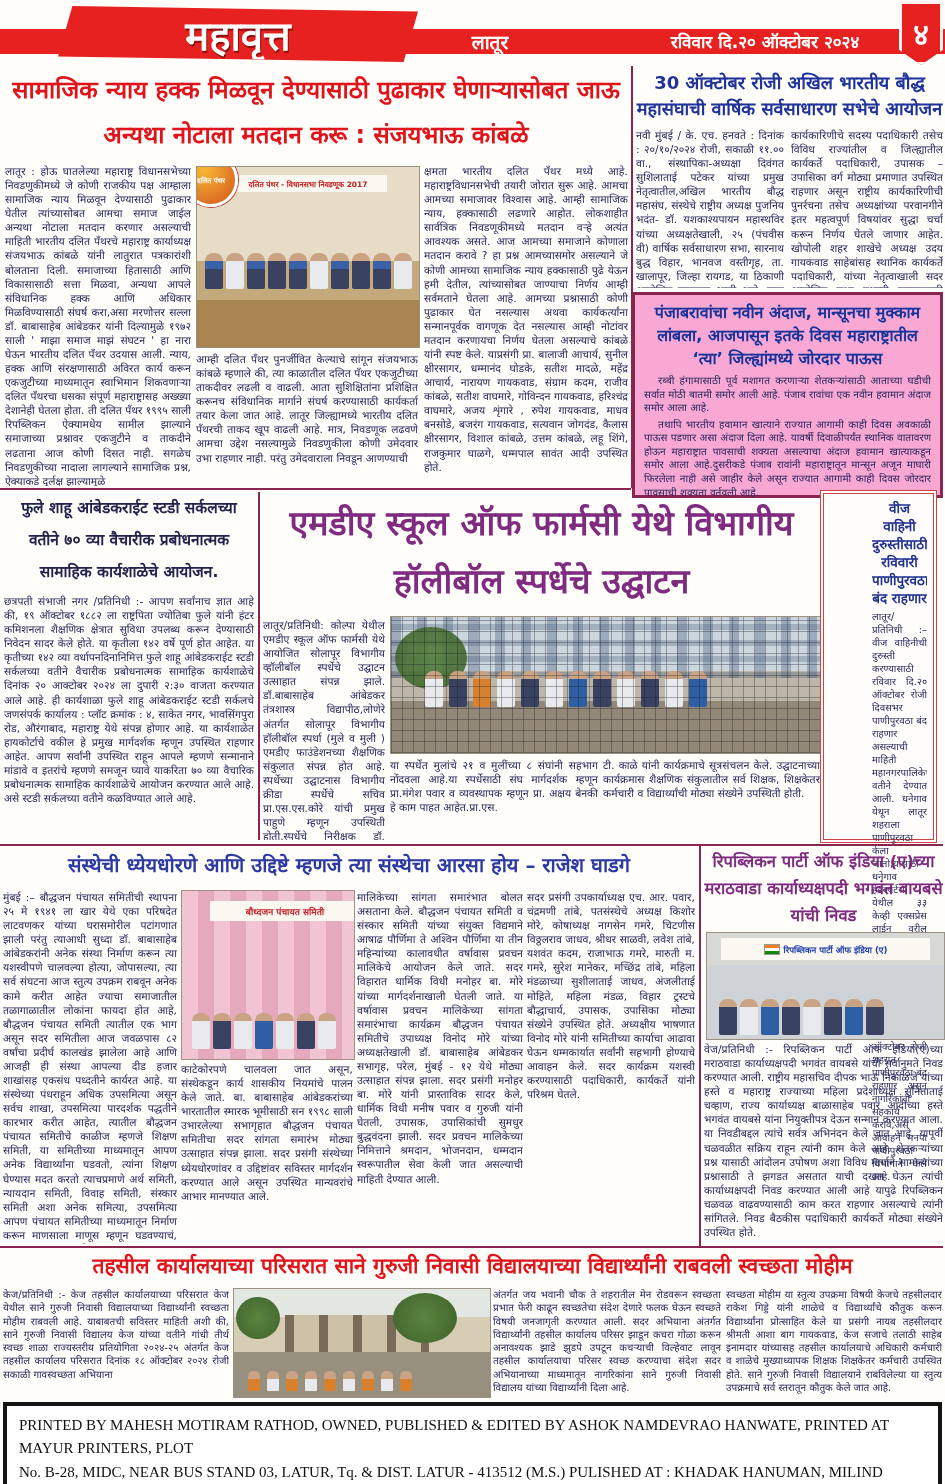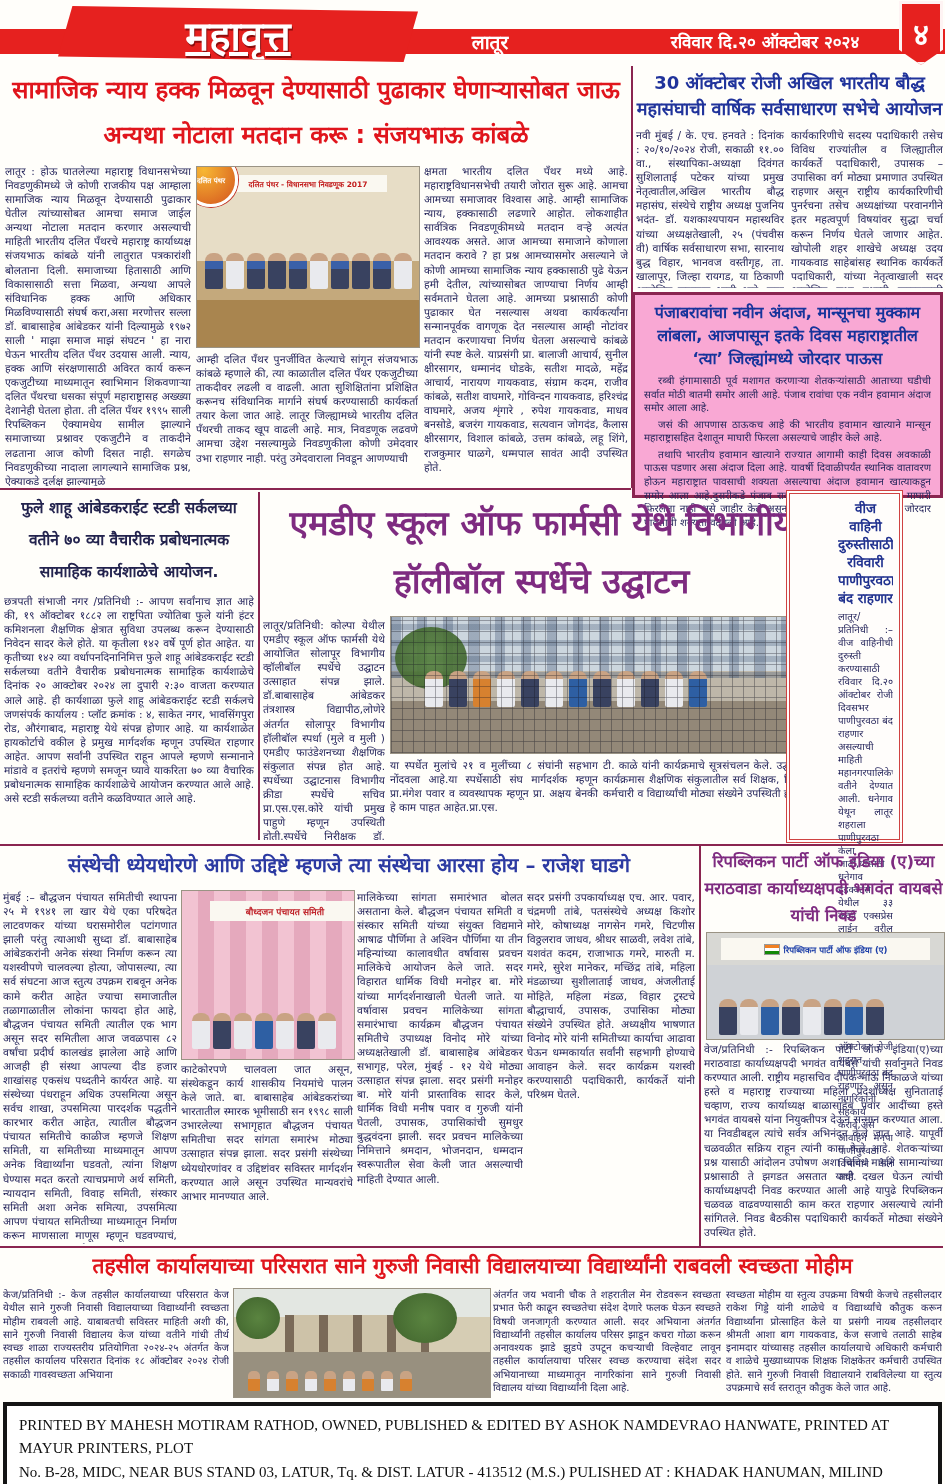--- a/index.html
+++ b/index.html
@@ -44,21 +44,21 @@
   .a6box{background:#fffdfb;border:4px double #cf4242;padding:5px 6px;}
   .footerbox{border:4px solid #141414;background:#fff;padding:8px 12px;
              font-family:"Liberation Serif",serif;font-size:15px;line-height:1.55;color:#101010;}
 </style>
 </head>
 <body>
 
 <div class="page">
 
   <div class="abs mast-bar" style="left:0;top:29px;width:945px;height:25px;"></div>
-  <div class="abs mast-title" style="left:58px;top:6px;width:360px;height:56px;background:#e6211f;clip-path:polygon(4% 0,100% 10%,96% 100%,0 90%);text-decoration:underline;">
+  <div class="abs mast-title" style="left:58px;top:6px;width:360px;height:56px;background:#e6211f;clip-path:polygon(4% 0,100% 10%,96% 100%,0 90%);">
     <span>महावृत्त</span>
   </div>
   <div class="abs mast-small" style="left:400px;top:30px;width:180px;height:23px;font-size:19px;">लातूर</div>
   <div class="abs mast-small" style="left:625px;top:30px;width:280px;height:23px;font-size:17px;">रविवार दि.२० ऑक्टोबर २०२४</div>
   <div class="abs shield" style="left:899px;top:1px;width:44px;height:64px;">४</div>
 
   <div class="abs hl" style="left:4px;top:68px;width:624px;height:94px;font-size:24px;line-height:45px;color:#e0151c;">सामाजिक न्याय हक्क मिळवून देण्यासाठी पुढाकार घेणाऱ्यासोबत जाऊ अन्यथा नोटाला मतदान करू : संजयभाऊ कांबळे</div>
 
   <div class="photo" style="left:196px;top:166px;width:222px;height:180px;background:linear-gradient(180deg,#e7ddc6 0 52%,#c4a97c 52% 74%,#a9854f 74%);">
     <div class="banner-strip" style="left:32px;top:8px;width:158px;height:17px;color:#c21d1d;font-size:7.5px;">दलित पंथर - विधानसभा निवडणूक 2017</div>
@@ -84,21 +84,20 @@
   <div class="abs rule" style="left:631px;top:66px;width:2px;height:422px;"></div>
   <div class="abs rule" style="left:0;top:488px;width:631px;height:2px;"></div>
 
   <div class="abs hl" style="left:636px;top:70px;width:307px;height:54px;font-size:18px;line-height:26px;color:#20339b;">30 ऑक्टोबर रोजी अखिल भारतीय बौद्ध महासंघाची वार्षिक सर्वसाधारण सभेचे आयोजन</div>
   <div class="abs bodytxt" style="left:636px;top:128px;width:148px;height:160px;">नवी मुंबई / के. एच. हनवते : दिनांक : २०/१०/२०२४ रोजी, सकाळी ११.०० वा., संस्थापिका-अध्यक्षा दिवंगत सुशिलाताई पटेकर यांच्या प्रमुख नेतृत्वातील,अखिल भारतीय बौद्ध महासंघ, संस्थेचे राष्ट्रीय अध्यक्ष पुजनिय भदंत- डॉ. यशकाश्यपायन महास्थविर यांच्या अध्यक्षतेखाली, २५ (पंचवीस वी) वार्षिक सर्वसाधारण सभा, सारनाथ बुद्ध विहार, भानवज वस्तीगृह, ता. खालापूर, जिल्हा रायगड, या ठिकाणी आयोजित करण्यात आली आहे. सदर सभेस प्रामुख्याने राष्ट्रीय महासचिव सन्माननीय व्हि.जे.गायकवाड साहेब यांच्या सहीत राष्ट्रीय</div>
   <div class="abs bodytxt" style="left:791px;top:128px;width:152px;height:160px;">कार्यकारिणीचे सदस्य पदाधिकारी तसेच विविध राज्यांतील व जिल्ह्यातील कार्यकर्ते पदाधिकारी, उपासक – उपासिका वर्ग मोठ्या प्रमाणात उपस्थित राहणार असून राष्ट्रीय कार्यकारिणीची पुनर्रचना तसेच अध्यक्षांच्या परवानगीने इतर महत्वपूर्ण विषयांवर सुद्धा चर्चा करून निर्णय घेतले जाणार आहेत. खोपोली शहर शाखेचे अध्यक्ष उदय गायकवाड साहेबांसह स्थानिक कार्यकर्ते पदाधिकारी, यांच्या नेतृत्वाखाली सदर आयोजित सभा यशस्वी करण्यासाठी परिश्रम घेत आहेत.</div>
 
   <div class="abs boxed a3box" style="left:632px;top:292px;width:311px;height:206px;">
     <div class="hl" style="font-size:16px;line-height:23px;color:#16339b;margin-bottom:4px;">पंजाबरावांचा नवीन अंदाज, मान्सूनचा मुक्काम लांबला, आजपासून इतके दिवस महाराष्ट्रातील ‘त्या’ जिल्ह्यांमध्ये जोरदार पाऊस</div>
     <p class="bodytxt" style="font-size:10.2px;">रब्बी हंगामासाठी पूर्व मशागत करणाऱ्या शेतकऱ्यांसाठी आताच्या घडीची सर्वात मोठी बातमी समोर आली आहे. पंजाब रावांचा एक नवीन हवामान अंदाज समोर आला आहे.</p>
-    <p class="bodytxt" style="font-size:10.2px;">जसं की आपणास ठाऊकच आहे की भारतीय हवामान खात्याने मान्सून महाराष्ट्रासहित देशातून माघारी फिरला असल्याचे जाहीर केले आहे.</p>
     <p class="bodytxt" style="font-size:10.2px;">तथापि भारतीय हवामान खात्याने राज्यात आगामी काही दिवस अवकाळी पाऊस पडणार असा अंदाज दिला आहे. यावर्षी दिवाळीपर्यंत स्थानिक वातावरण होऊन महाराष्ट्रात पावसाची शक्यता असल्याचा अंदाज हवामान खात्याकडून समोर आला आहे.दुसरीकडे पंजाब रावांनी महाराष्ट्रातून मान्सून अजून माघारी फिरलेला नाही असे जाहीर केले असून राज्यात आगामी काही दिवस जोरदार पावसाची शक्यता वर्तवली आहे.</p>
   </div>
 
   <div class="abs hl" style="left:4px;top:492px;width:250px;height:98px;font-size:15.5px;line-height:32px;color:#23234e;">फुले शाहू आंबेडकराईट स्टडी सर्कलच्या वतीने ७० व्या वैचारीक प्रबोधनात्मक सामाहिक कार्यशाळेचे आयोजन.</div>
   <div class="abs bodytxt" style="left:4px;top:594px;width:250px;height:246px;">छत्रपती संभाजी नगर /प्रतिनिधी :- आपण सर्वांनाच ज्ञात आहे की, १९ ऑक्टोबर १८८२ ला राष्ट्रपिता ज्योतिबा फुले यांनी हंटर कमिशनला शैक्षणिक क्षेत्रात सुविधा उपलब्ध करून देण्यासाठी निवेदन सादर केले होते. या कृतीला १४२ वर्षे पूर्ण होत आहेत. या कृतीच्या १४२ व्या वर्धापनदिनानिमित्त फुले शाहू आंबेडकराईट स्टडी सर्कलच्या वतीने वैचारीक प्रबोधनात्मक सामाहिक कार्यशाळेचे दिनांक २० आक्टोबर २०२४ ला दुपारी २:३० वाजता करण्यात आले आहे. ही कार्यशाळा फुले शाहू आंबेडकराईट स्टडी सर्कलचे जणसंपर्क कार्यालय : प्लॉट क्रमांक : ४, साकेत नगर, भावसिंगपुरा रोड, औरंगाबाद, महाराष्ट्र येथे संपन्न होणार आहे. या कार्यशाळेत हायकोर्टाचे वकील हे प्रमुख मार्गदर्शक म्हणून उपस्थित राहणार आहेत. आपण सर्वांनी उपस्थित राहून आपले म्हणणे सन्मानाने मांडावे व इतरांचे म्हणणे समजून घ्यावे याकरिता ७० व्या वैचारिक प्रबोधनात्मक सामाहिक कार्यशाळेचे आयोजन करण्यात आले आहे. असे स्टडी सर्कलच्या वतीने कळविण्यात आले आहे.</div>
 
   <div class="abs rule" style="left:258px;top:492px;width:2px;height:348px;"></div>
 
   <div class="abs hl" style="left:263px;top:494px;width:557px;height:118px;font-size:34px;line-height:58px;color:#7e2b80;">एमडीए स्कूल ऑफ फार्मसी येथे विभागीय हॉलीबॉल स्पर्धेचे उद्घाटन</div>
   <div class="abs bodytxt" style="left:263px;top:618px;width:122px;height:222px;">लातूर/प्रतिनिधी: कोल्पा येथील एमडीए स्कूल ऑफ फार्मसी येथे आयोजित सोलापूर विभागीय व्हॉलीबॉल स्पर्धेचे उद्घाटन उत्साहात संपन्न झाले. डॉ.बाबासाहेब आंबेडकर तंत्रशास्त्र विद्यापीठ,लोणेरे अंतर्गत सोलापूर विभागीय हॉलीबॉल स्पर्धा (मुले व मुली ) एमडीए फाउंडेशनच्या शैक्षणिक संकुलात संपन्न होत आहे. स्पर्धेच्या उद्घाटनास विभागीय क्रीडा स्पर्धेचे सचिव प्रा.एस.एस.कोरे यांची प्रमुख पाहुणे म्हणून उपस्थिती होती.स्पर्धेचे निरीक्षक डॉ. मिराकर यांच्या अध्यक्षतेत झालेल्या या कार्यक्रमास एमडीए फाउंडेशनच्या मुख्य कार्यकारी अधिकारी डॉ. प्रियमवदा सारंगी,एमडीए शैक्षणिक संकुलाचे संचालक तथा महाविद्यालयाचे प्राचार्य रवी कुन्हाळे हे उपस्थित होते.</div>
@@ -119,21 +118,21 @@
       <div class="fig"></div>
       <div class="fig w"></div>
       <div class="fig b"></div>
     </div>
     <div class="net"></div>
   </div>
 
   <div class="abs bodytxt" style="left:390px;top:758px;width:208px;height:82px;">या स्पर्धेत मुलांचे २१ व मुलींच्या ८ संघांनी सहभाग नोंदवला आहे.या स्पर्धेसाठी संघ मार्गदर्शक म्हणून प्रा.मंगेश पवार व व्यवस्थापक म्हणून प्रा. अक्षय बेनकी हे काम पाहत आहेत.प्रा.एस.</div>
   <div class="abs bodytxt" style="left:603px;top:758px;width:217px;height:82px;">टी. काळे यांनी कार्यक्रमाचे सूत्रसंचलन केले. उद्घाटनाच्या कार्यक्रमास शैक्षणिक संकुलातील सर्व शिक्षक, शिक्षकेतर कर्मचारी व विद्यार्थ्यांची मोठ्या संख्येने उपस्थिती होती.</div>
 
-  <div class="abs boxed a6box" style="left:786px;top:490px;width:117px;height:353px;padding-left:48px;">
+  <div class="abs boxed a6box" style="left:820px;top:490px;width:117px;height:353px;padding-left:48px;">
     <div class="hl" style="font-size:13.5px;line-height:18px;color:#20318f;margin-bottom:3px;">वीज वाहिनी दुरुस्तीसाठी रविवारी पाणीपुरवठा बंद राहणार</div>
     <div class="bodytxt" style="font-size:9.8px;">लातूर/ प्रतिनिधी :– वीज वाहिनीची दुरुस्ती करण्यासाठी रविवार दि.२० ऑक्टोबर रोजी दिवसभर पाणीपुरवठा बंद राहणार असल्याची माहिती महानगरपालिकेच्या वतीने देण्यात आली. धनेगाव येथून लातूर शहराला पाणीपुरवठा केला जातो,यासाठी धनेगाव हेडक्वर्टर्स येथील ३३ केव्ही एक्सप्रेस लाईन वरील दुरुस्ती काम करणेसाठी महावितरण मार्फत विद्युत पुरवठा बंद राहणार असल्यामुळे रविवार दि.२० ऑक्टोबर रोजी शहरात पाणीपुरवठा बंद राहणार असून नागरिकांनी सहकार्य करावे,असे आवाहन मनपा पाणीपुरवठा विभागाने केले आहे.</div>
   </div>
 
   <div class="abs rule" style="left:0;top:844px;width:943px;height:2px;"></div>
 
   <div class="abs hl" style="left:0;top:848px;width:698px;height:36px;font-size:20px;line-height:34px;color:#2c3aa2;white-space:nowrap;">संस्थेची ध्येयधोरणे आणि उद्दिष्टे म्हणजे त्या संस्थेचा आरसा होय – राजेश घाडगे</div>
 
   <div class="abs bodytxt" style="left:3px;top:890px;width:174px;height:354px;">मुंबई :– बौद्धजन पंचायत समितीची स्थापना २५ मे १९४१ ला खार येथे एका परिषदेत लाटवणकर यांच्या घरासमोरील पटांगणात झाली परंतु त्याआधी सुध्दा डॉ. बाबासाहेब आंबेडकरांनी अनेक संस्था निर्माण करून त्या यशस्वीपणे चालवल्या होत्या, जोपासल्या, त्या सर्व संघटना आज स्तुत्य उपक्रम राबवून अनेक कामे करीत आहेत ज्याचा समाजातील तळागाळातील लोकांना फायदा होत आहे, बौद्धजन पंचायत समिती त्यातील एक भाग असून सदर समितीला आज जवळपास ८२ वर्षांचा प्रदीर्घ कालखंड झालेला आहे आणि आजही ही संस्था आपल्या दीड हजार शाखांसह एकसंध पध्दतीने कार्यरत आहे. या संस्थेच्या पंधराहून अधिक उपसमित्या असून सर्वच शाखा, उपसमित्या पारदर्शक पद्धतीने कारभार करीत आहेत, त्यातील बौद्धजन पंचायत समितीचे काळीज म्हणजे शिक्षण समिती, या समितीच्या माध्यमातून आपण अनेक विद्यार्थ्यांना घडवतो, त्यांना शिक्षण घेण्यास मदत करतो त्याचप्रमाणे अर्थ समिती, न्यायदान समिती, विवाह समिती, संस्कार समिती अशा अनेक समित्या, उपसमित्या आपण पंचायत समितीच्या माध्यमातून निर्माण करून माणसाला माणूस म्हणून घडवण्याचं, स्वतःच्या पायावर उभे राहण्याच उदात्त काम आपण करीत आहोत, बौद्धजन पंचायत समितीच्या एखाद्या शाखेचा कार्यकर्त्याला ही नगरसेवक पदाइतका सन्मान असतो, संस्थेचा कारभार शासकीय नियमानुसार</div>
 

